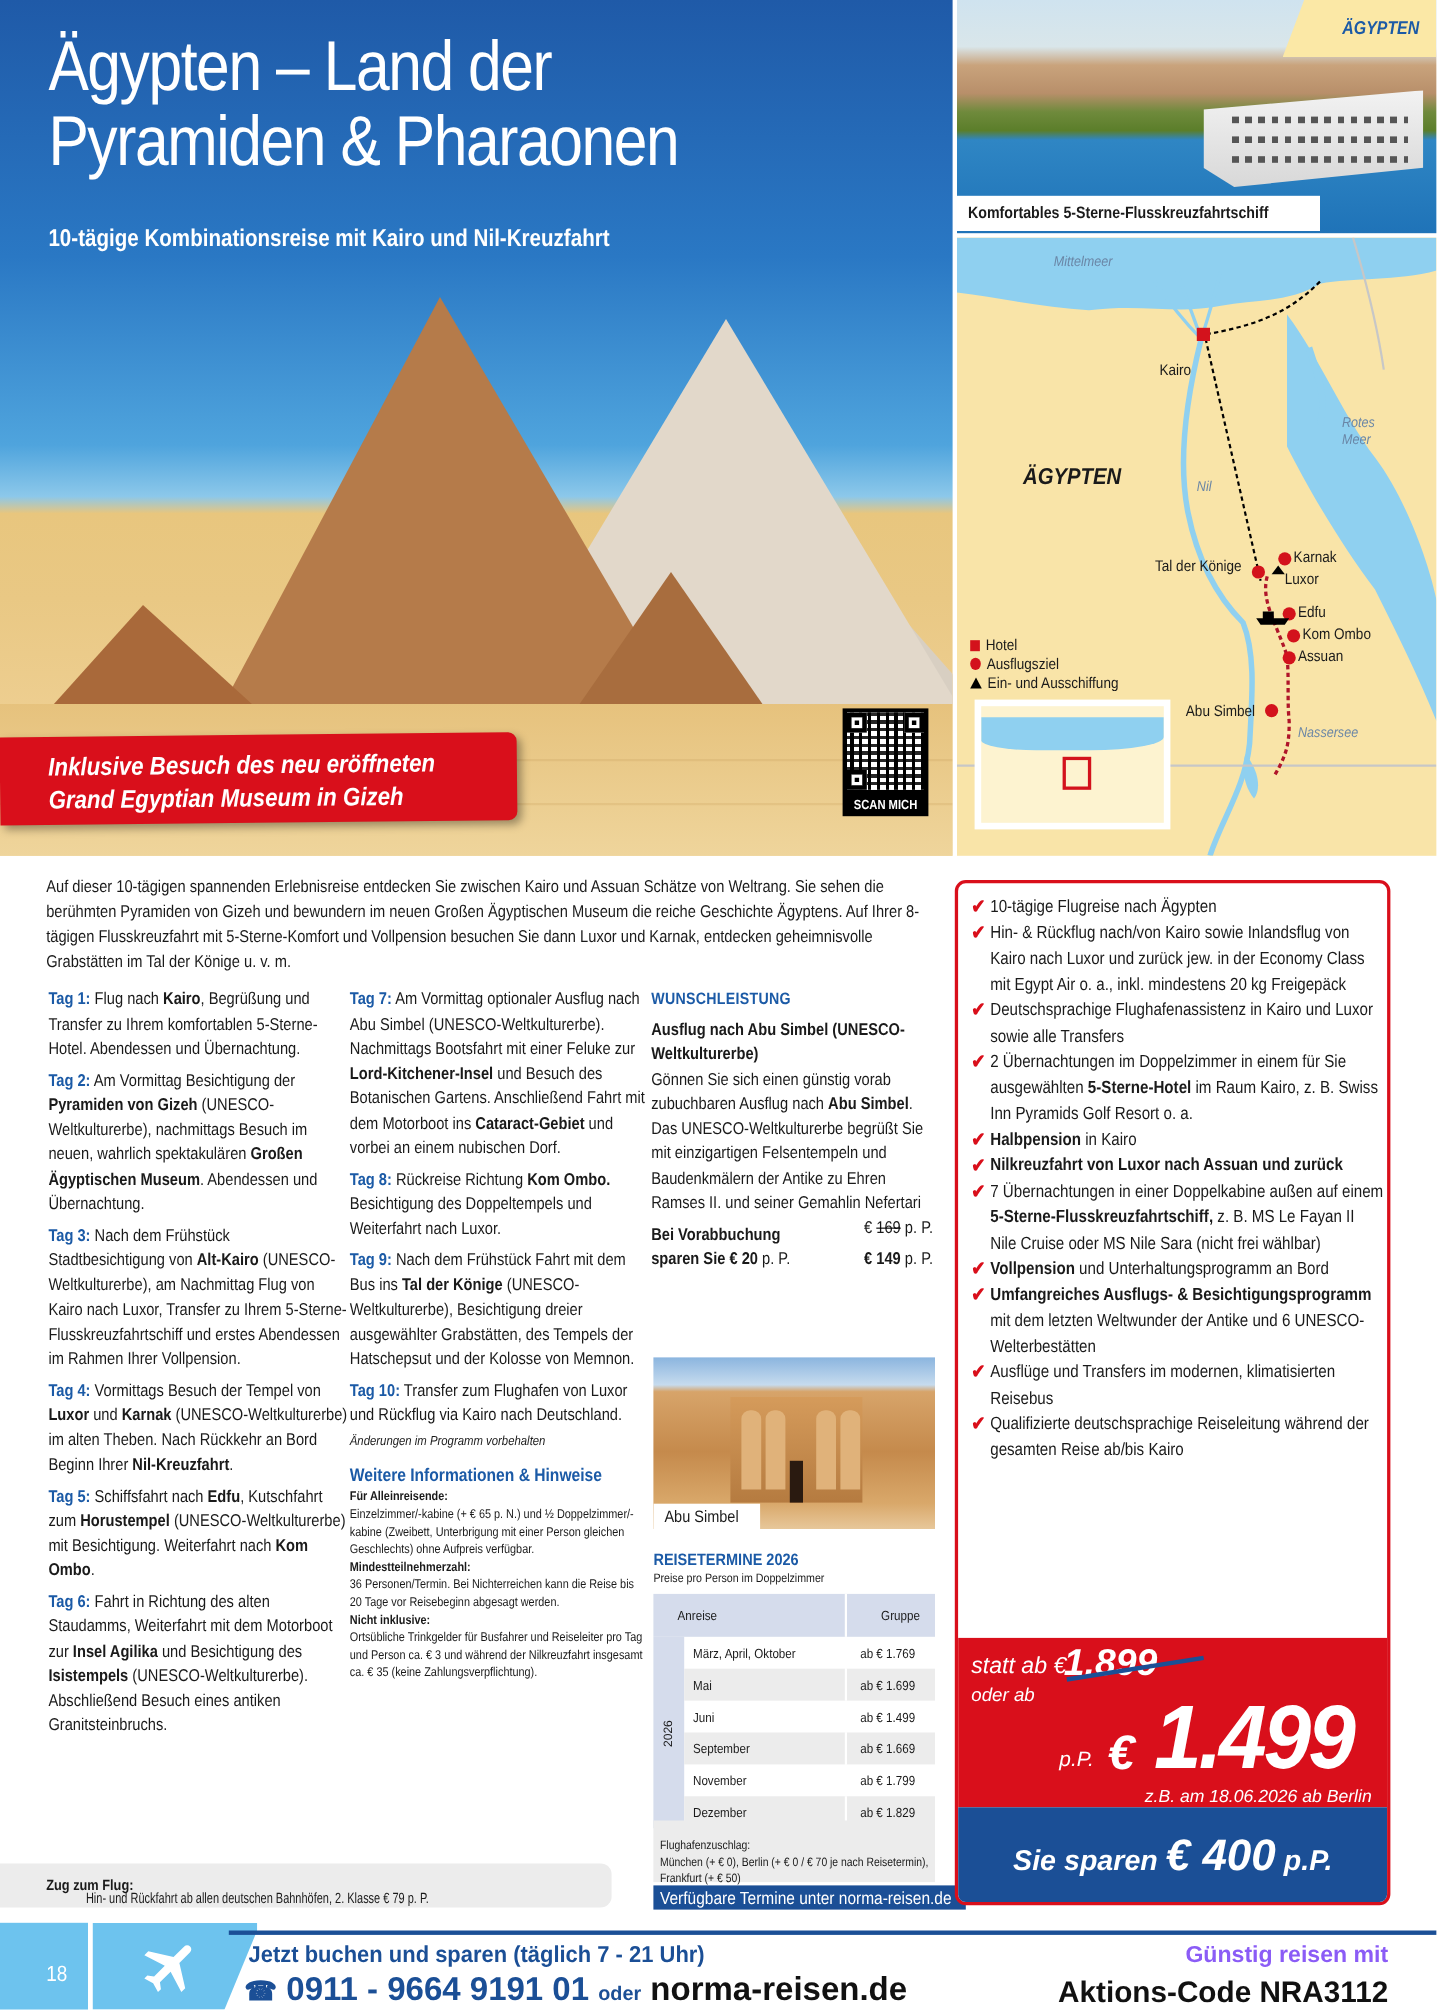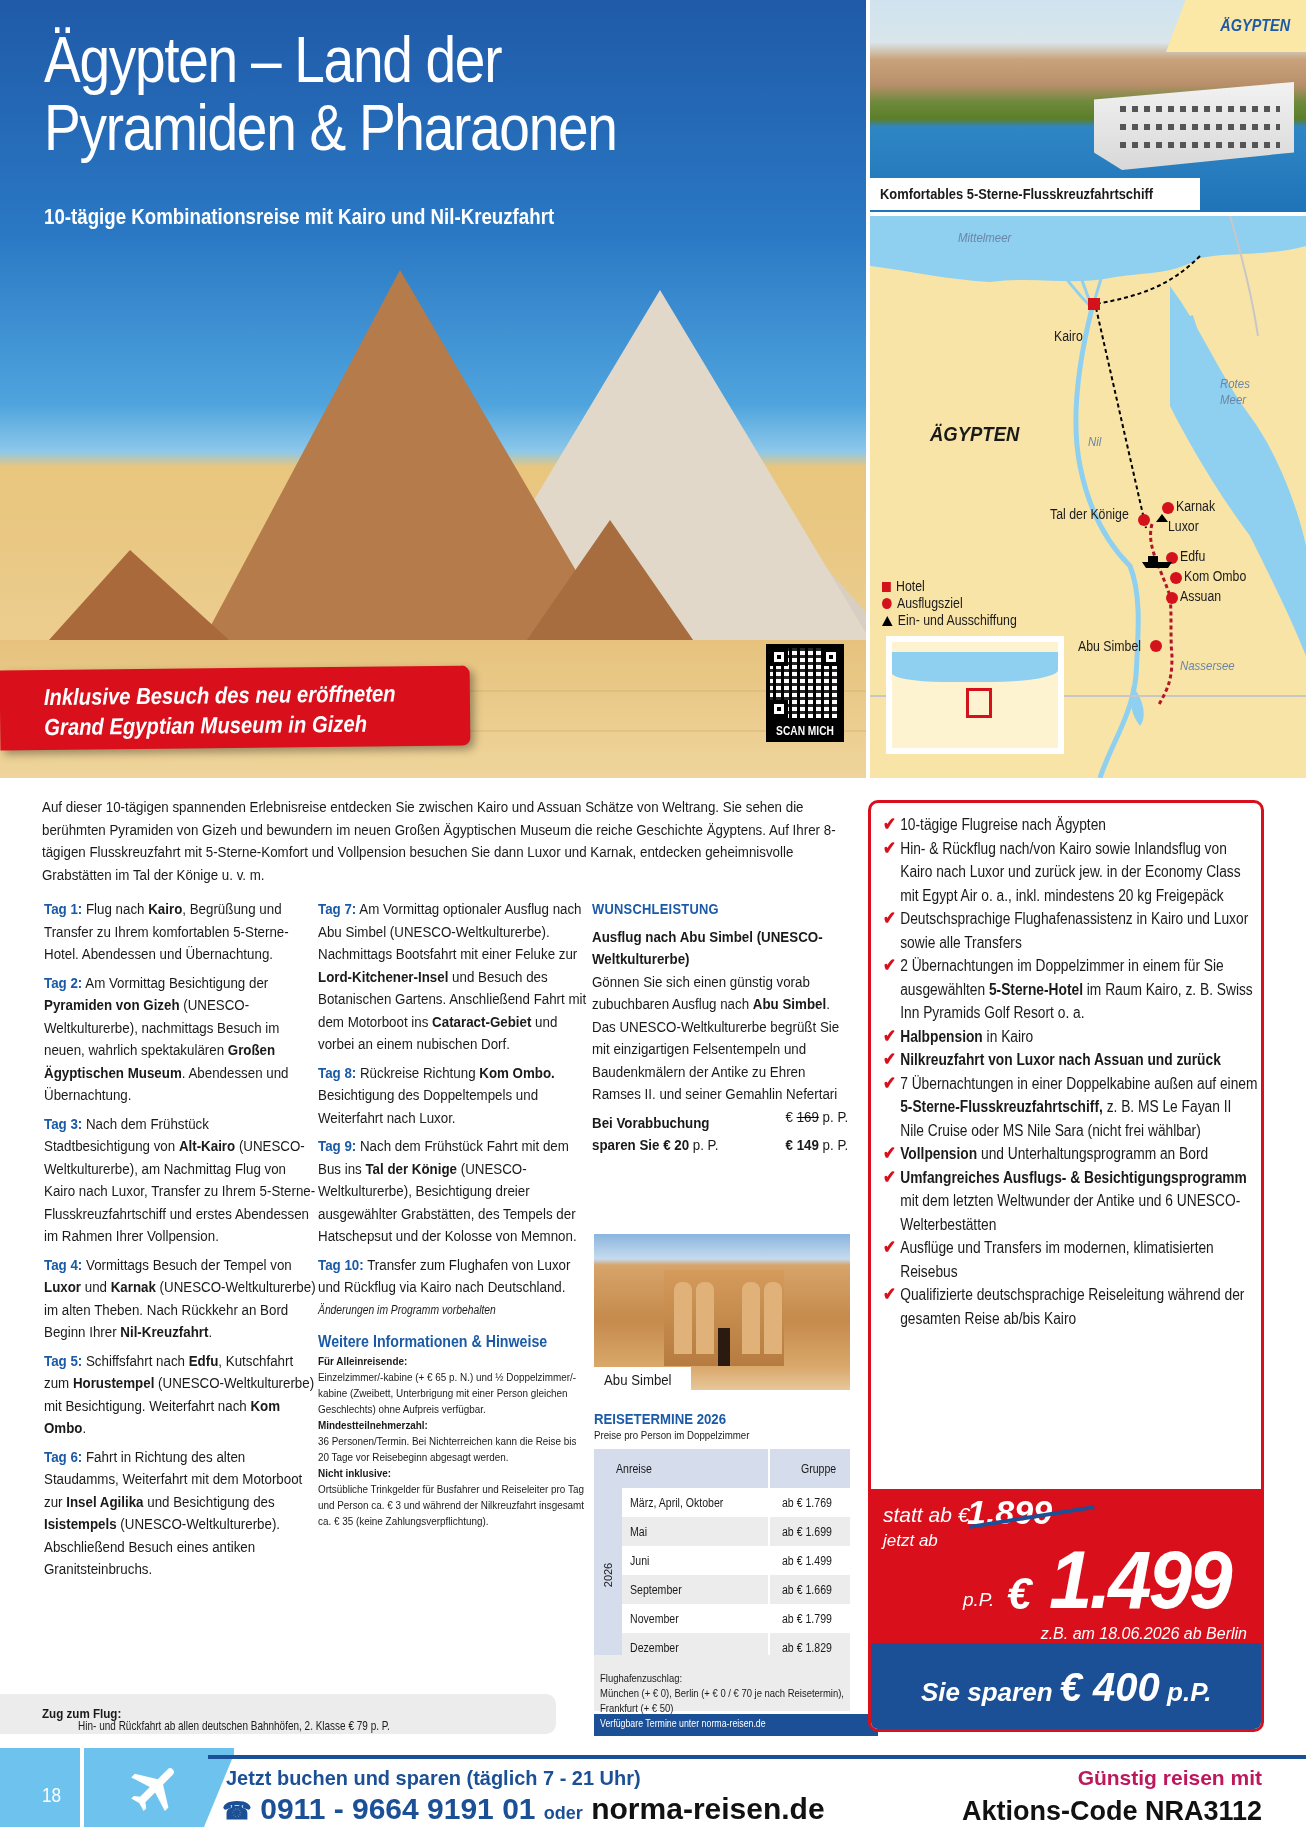--- a/index.html
+++ b/index.html
@@ -88,21 +88,21 @@
   .rt-table th.g{text-align:center;border-left:2px solid #fff;}
   .rt-table td{height:29px;}
   .rt-table td.year{background:#d5dcec;width:28px;text-align:center;}
   .rt-table td.year span{display:inline-block;transform:rotate(-90deg);font-size:11px;}
   .rt-table td.m{padding-left:8px;}
   .rt-table td.p{text-align:center;border-left:2px solid #fff;}
   .rt-table tr.alt td.m,.rt-table tr.alt td.p{background:#ececec;}
   .tcell{display:inline-block;transform:scaleX(.88);transform-origin:left center;white-space:nowrap;}
   .airport{position:absolute;left:594px;top:1655px;width:256px;height:56px;background:#ececec;padding:16px 6px;font-size:11px;line-height:15px;}
   .airport .t{transform:scaleX(.86);transform-origin:left top;width:290px;}
-  .avail{position:absolute;left:594px;top:1714px;width:284px;height:22px;background:#1b4f96;color:#fff;font-size:10px;padding:4px 6px;}
+  .avail{position:absolute;left:594px;top:1714px;width:284px;height:22px;background:#1b4f96;color:#fff;font-size:16px;padding:4px 6px;}
   .avail span{display:inline-block;transform:scaleX(.88);transform-origin:left top;white-space:nowrap;}
 
   
   .lbox{position:absolute;left:868px;top:800px;width:396px;height:932px;border:3px solid #d90f1b;border-radius:10px;overflow:hidden;background:#fff;}
   .lbox-head{height:50px;background:#d90f1b;position:relative;}
   .lbox-head span{position:absolute;left:14px;top:12px;color:#fff;font-size:22px;font-weight:bold;font-style:italic;transform:scaleX(.86);transform-origin:left top;white-space:nowrap;}
   .lbox-list{padding:10px 8px 0 12px;font-size:16px;line-height:23.5px;}
   .lbox-list .inner{transform:scaleX(.86);transform-origin:left top;width:436px;}
   .li{display:flex;}
   .check{color:#d90f1b;font-weight:bold;width:20px;flex:none;font-size:18px;}
@@ -125,21 +125,21 @@
 
   
   .page-num{position:absolute;left:0;top:1748px;width:80px;height:79px;background:#6dc3ee;color:#fff;font-size:20px;}
   .page-num span{position:absolute;left:42px;top:36px;transform:scaleX(.86);transform-origin:left top;}
   .plane-tab{position:absolute;left:84px;top:1748px;width:150px;height:79px;background:#6dc3ee;clip-path:polygon(0 0,100% 0,100% 8%,80% 100%,0 100%);}
   .footer-line{position:absolute;left:208px;top:1755px;right:0;height:4px;background:#1b4f96;}
   .cta{position:absolute;left:226px;top:1766px;color:#1b4f96;font-weight:bold;font-size:21px;white-space:nowrap;transform:scaleX(.95);transform-origin:left top;}
   .phone{position:absolute;left:222px;top:1792px;color:#1b4f96;font-weight:bold;font-size:30px;white-space:nowrap;}
   .oder{color:#1b4f96;font-size:18px;font-weight:bold;}
   .web{color:#111;font-size:30px;font-weight:bold;}
-  .promo-right{position:absolute;right:44px;top:1766px;color:#be185d;font-weight:bold;font-size:21px;text-align:right;white-space:nowrap;}
+  .promo-right{position:absolute;right:44px;top:1766px;color:#8b5cf6;font-weight:bold;font-size:21px;text-align:right;white-space:nowrap;}
   .code{position:absolute;right:44px;top:1796px;color:#111;font-weight:bold;font-size:27px;white-space:nowrap;}
 </style>
 </head>
 <body>
 
 <section class="hero">
 
   <div class="pyr" style="left:590px;top:470px;border-width:0 150px 170px 150px;border-color:transparent transparent #d8cfc2 transparent;"></div>
   <div class="pyr" style="left:450px;top:290px;border-width:0 210px 350px 210px;border-color:transparent transparent #e2d8ca transparent;"></div>
   <div class="pyr" style="left:200px;top:270px;border-width:0 220px 376px 200px;border-color:transparent transparent #b57b4a transparent;"></div>
@@ -406,21 +406,21 @@
           <span class="check">✔</span>
           <span><span>Qualifizierte deutschsprachige Reiseleitung während der gesamten Reise ab/bis Kairo</span><b></b><span></span></span>
         </div>
     </div>
   </div>
 
   <div class="price-area">
     <span class="statt">statt ab €</span>
     <span class="statt-num">1.899</span>
     <span class="statt-line"></span>
-    <span class="jetzt">jetzt ab</span>
+    <span class="jetzt">oder ab</span>
     <span class="pp">p.P.</span>
     <span class="euro-big">€</span>
     <span class="big-price">1.499</span>
     <span class="zb">z.B. am 18.06.2026 ab Berlin</span>
   </div>
   <div class="save-area">
     <div class="save-text"><span>Sie sparen </span><span class="amt">€ 400</span><span> p.P.</span></div>
   </div>
 </section>
 

